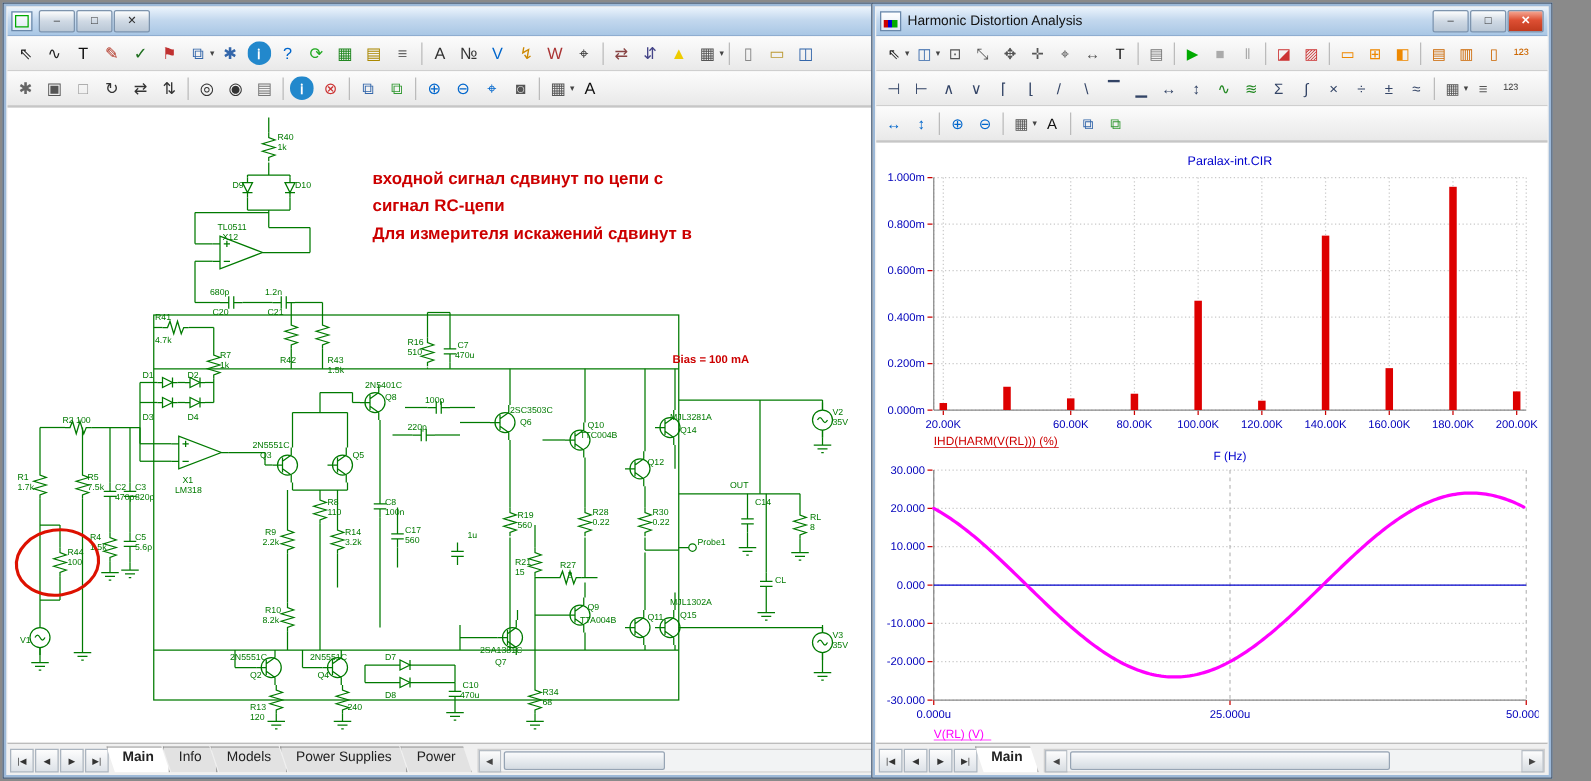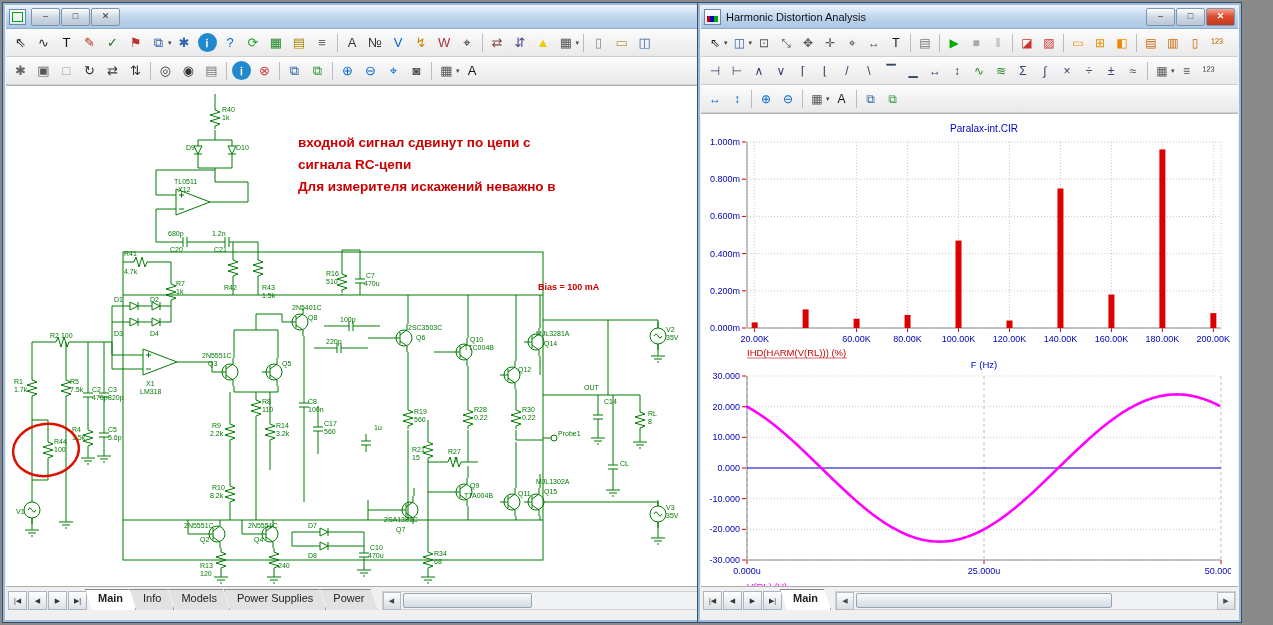--- a/index.html
+++ b/index.html
@@ -22,21 +22,21 @@
   .tdrop{font-size:7px;color:#444;margin:0 1px 0 -2px;flex:none;align-self:center}
   .canvas{position:relative;background:#fff;flex:1;border-top:1px solid #b5b5b5;overflow:hidden}
   .annotation{position:absolute;left:292px;top:46px;width:330px;color:#cc0000;font-weight:bold;font-size:13.5px;line-height:22px}
   .vscroll{position:absolute;top:0;right:0;bottom:0;width:17px;background:#f0f0f0;border-left:1px solid #cfcfcf;display:flex;flex-direction:column}
   .hscroll{flex:1;height:17px;background:#f0f0f0;border:1px solid #cfcfcf;display:flex;align-items:stretch;margin-left:4px}
   .sb-btn{width:16px;height:16px;flex:none;font-size:7px;display:flex;align-items:center;justify-content:center;color:#444;background:linear-gradient(#fdfdfd,#d8dde2);border:1px solid #b5bcc4;cursor:default}
   .sb-track{flex:1;position:relative;background:#f2f3f4}
   .sb-thumb{position:absolute;background:linear-gradient(#fafbfc,#d4dbe2);border:1px solid #96a4b4;border-radius:2px}
   .vscroll .sb-thumb{left:1px;right:1px;top:18px;height:80px}
   .hscroll .sb-thumb{top:1px;bottom:1px;left:2px;width:42%}
-  .tabstrip{height:22px;flex:none;background:#f0f0f0;display:flex;align-items:flex-end;padding:1px 2px 9px 2px;border-top:1px solid #aaa}
+  .tabstrip{height:22px;flex:none;background:#f0f0f0;display:flex;align-items:flex-end;padding:1px 2px 1px 2px;border-top:1px solid #aaa}
   .navbtn{width:17px;height:17px;font-size:7px;display:inline-flex;align-items:center;justify-content:center;color:#333;background:linear-gradient(#fdfdfd,#dde2e8);border:1px solid #aab4bf;margin-right:1px;cursor:default;flex:none}
   .tabs{display:flex;align-items:flex-end;margin-left:3px}
   .tab{height:18px;padding:2px 12px 0 12px;font-size:11px;color:#222;background:#e2e2e2;border:1px solid #8a8a8a;border-bottom:none;clip-path:polygon(0 0,calc(100% - 7px) 0,100% 100%,7px 100%);margin-left:-6px;cursor:default;white-space:nowrap}
   .tab.active{background:#fff;font-weight:bold;z-index:2;position:relative}
   svg text{font-family:"Liberation Sans",sans-serif}
 </style>
 </head>
 <body>
 
 <div class="window" id="lw" style="left:2px;top:2px;width:724px;height:619px">
@@ -477,22 +477,22 @@
             <text x="658" y="242">V2</text>
             <text x="658" y="250">35V</text>
             <text x="658" y="420">V3</text>
             <text x="658" y="428">35V</text>
           </g>
           <text x="530" y="200" fill="#cc0000" font-size="9" font-weight="bold">Bias = 100 mA</text>
           <ellipse cx="38" cy="360" rx="33" ry="26" fill="none" stroke="#dd1100" stroke-width="2.5" transform="rotate(-8 38 360)"></ellipse>
         </svg>
       <div class="annotation">
         <div>входной сигнал сдвинут по цепи с</div>
-        <div>сигнала RC-цепи</div>
-        <div>Для измерителя искажений неважно в</div>
+        <div>сигнал RC-цепи</div>
+        <div>Для измерителя искажений сдвинут в</div>
       </div>
       <div class="vscroll">
         <span class="sb-btn">▲</span>
         <span class="sb-track">
             <span class="sb-thumb"></span>
           </span>
         <span class="sb-btn">▼</span>
       </div>
     </div>
     <div class="tabstrip">

